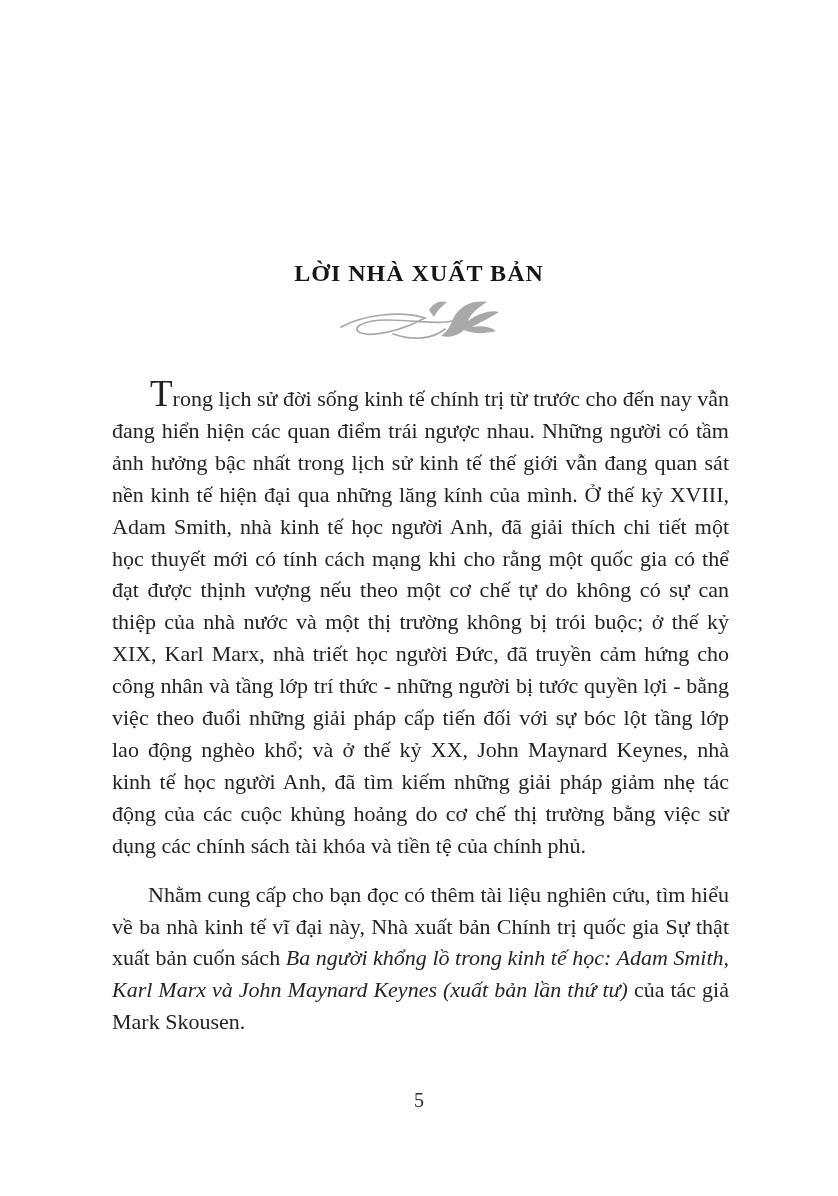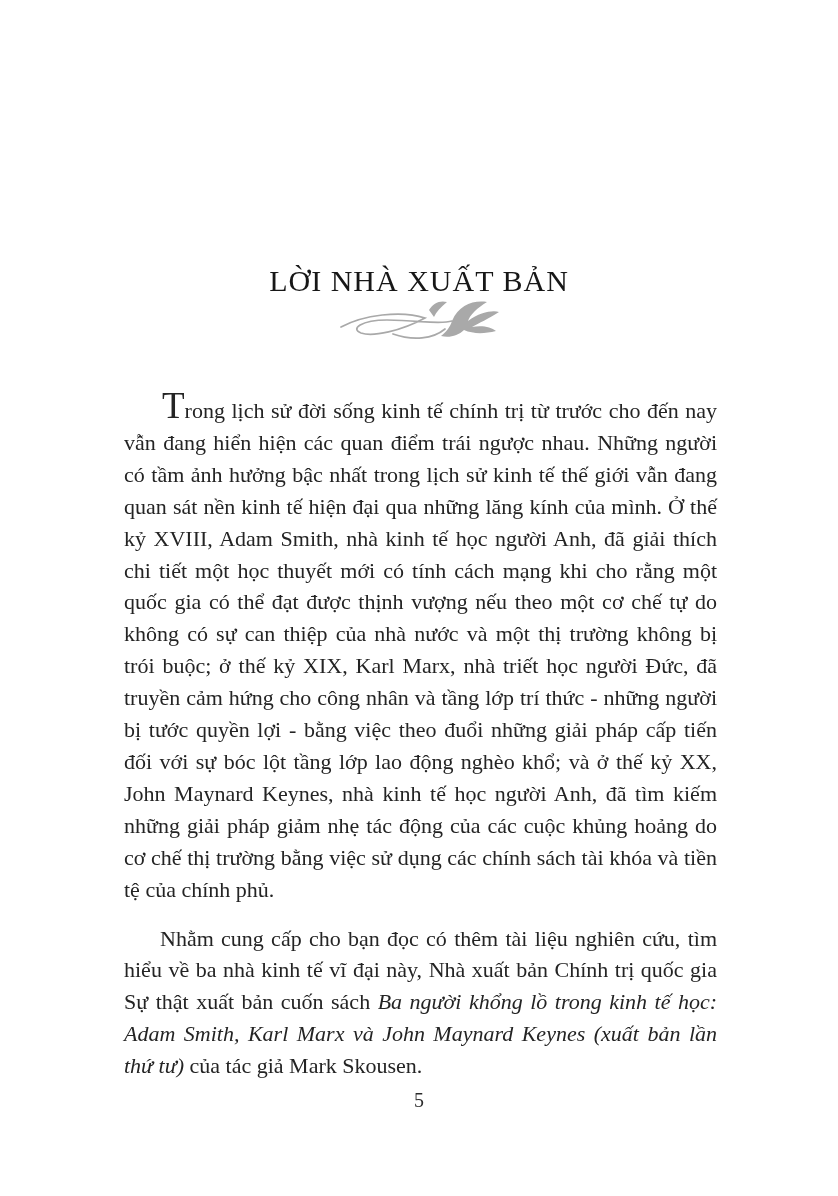--- a/index.html
+++ b/index.html
@@ -12,43 +12,43 @@
     font-family: "Liberation Serif", serif;
     color: #242424;
     overflow: hidden;
   }
   .title {
     position: absolute;
     top: 244px;
     left: 0;
     width: 100%;
     text-align: center;
-    font-size: 30px;
-    font-weight: normal;
+    font-size: 24px;
+    font-weight: bold;
     letter-spacing: 1px;
     color: #171717;
   }
   .ornament {
     position: absolute;
     top: 296px;
     left: 0;
     width: 100%;
     text-align: center;
   }
   .body-text {
     position: absolute;
     top: 383px;
     left: 112px;
     width: 617px;
     font-size: 22px;
     line-height: 31.9px;
     text-align: justify;
     text-justify: inter-word;
   }
-  .para { margin: 12px; }
+  .para { margin: 0; }
   .para-1 { text-indent: 38px; }
   .para-2 { text-indent: 36px; margin-top: 17px; }
   .initial-cap {
     font-size: 37px;
     line-height: 0;
   }
   .book-title-italic { }
   .page-number {
     position: absolute;
     top: 1089px;

